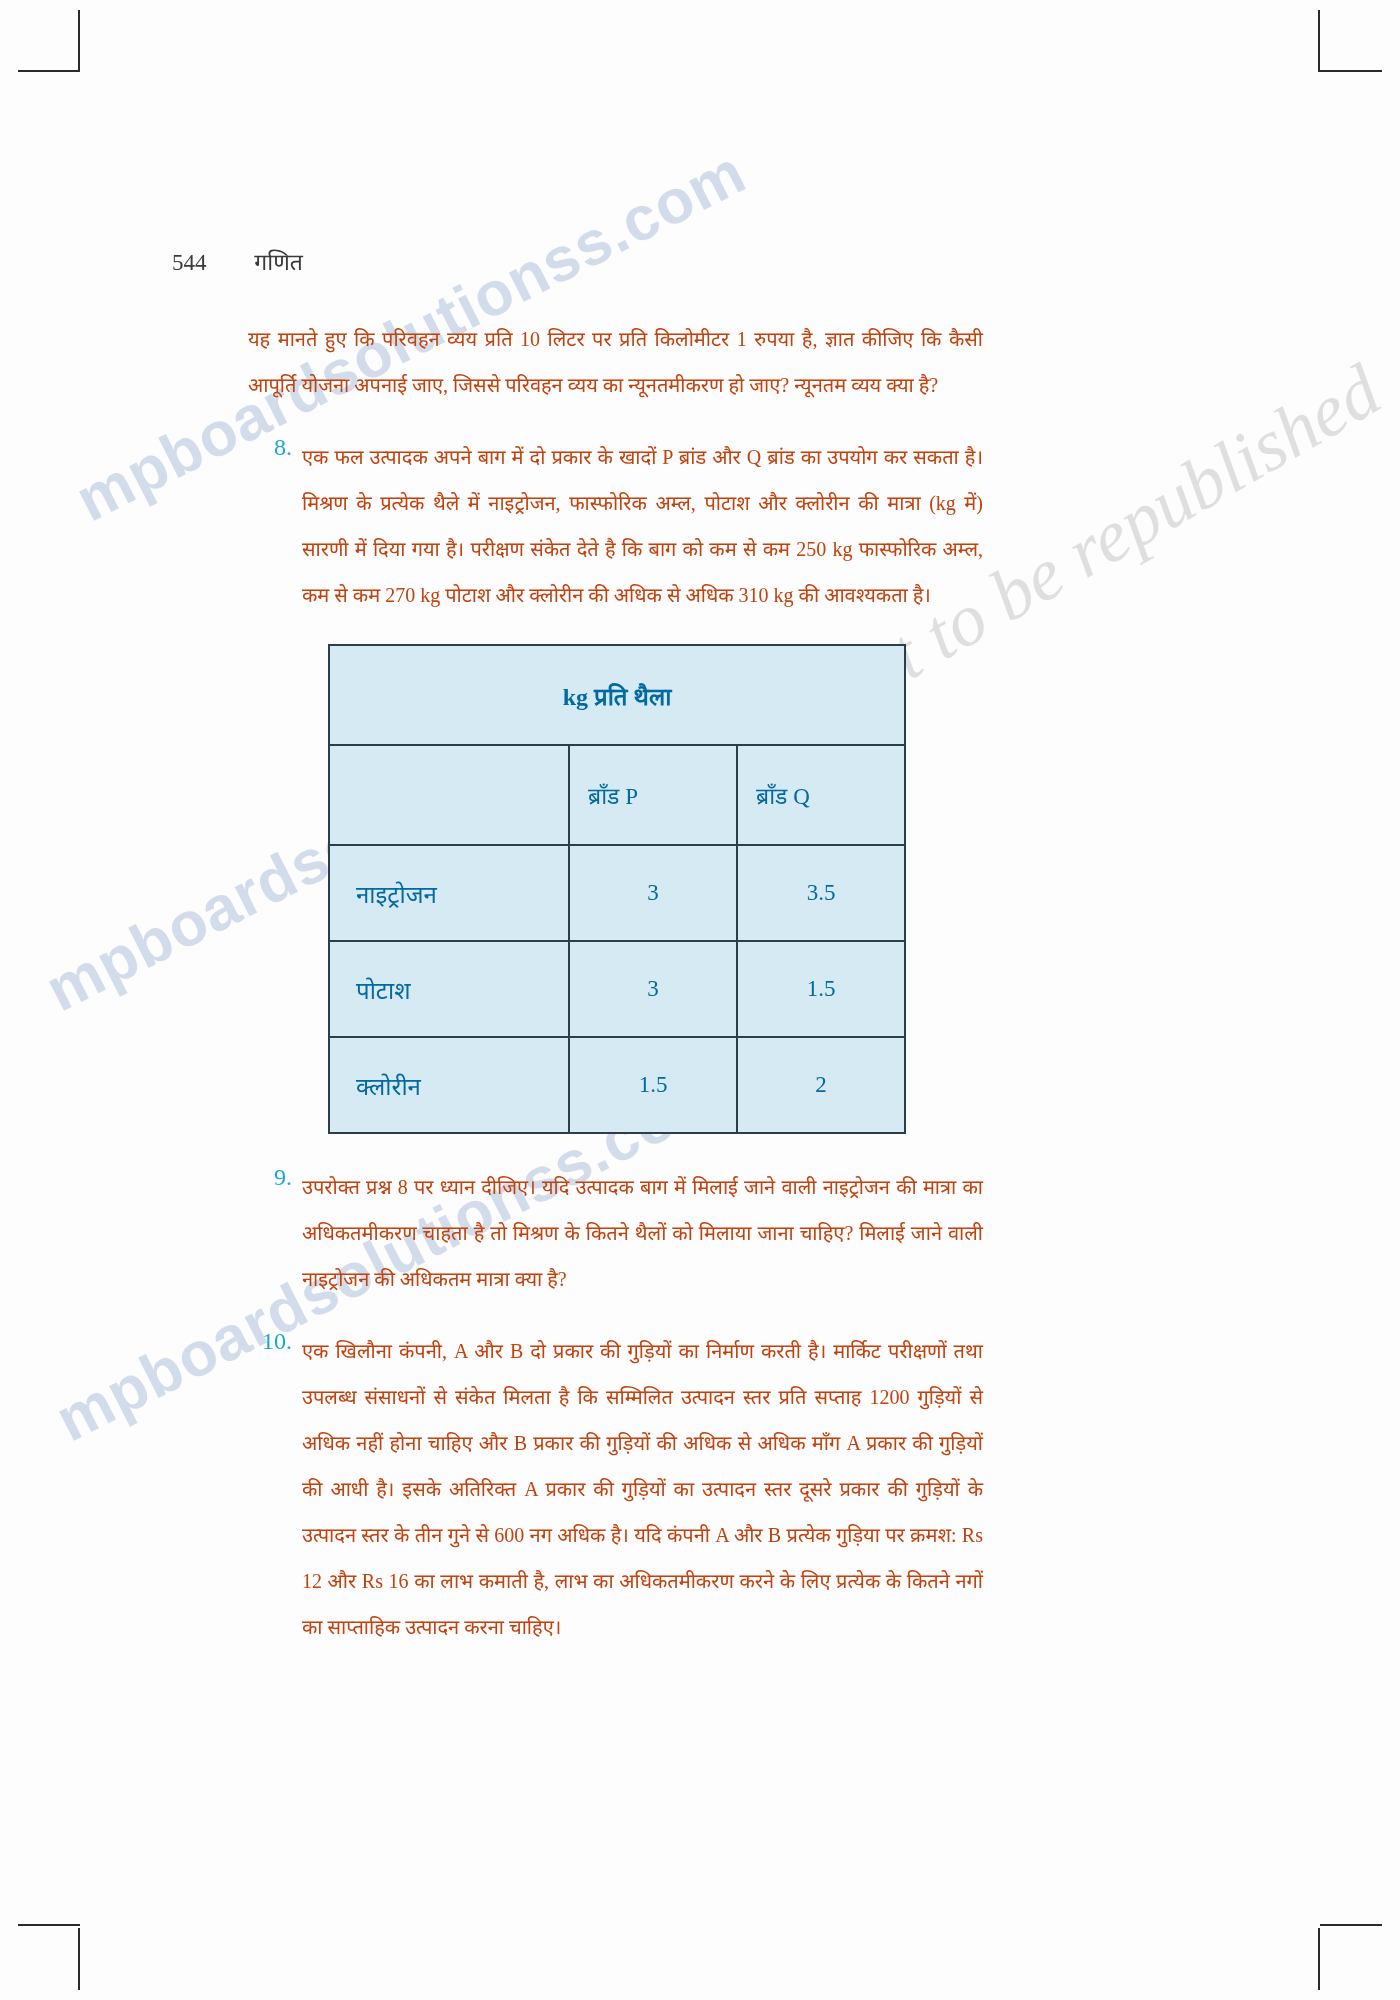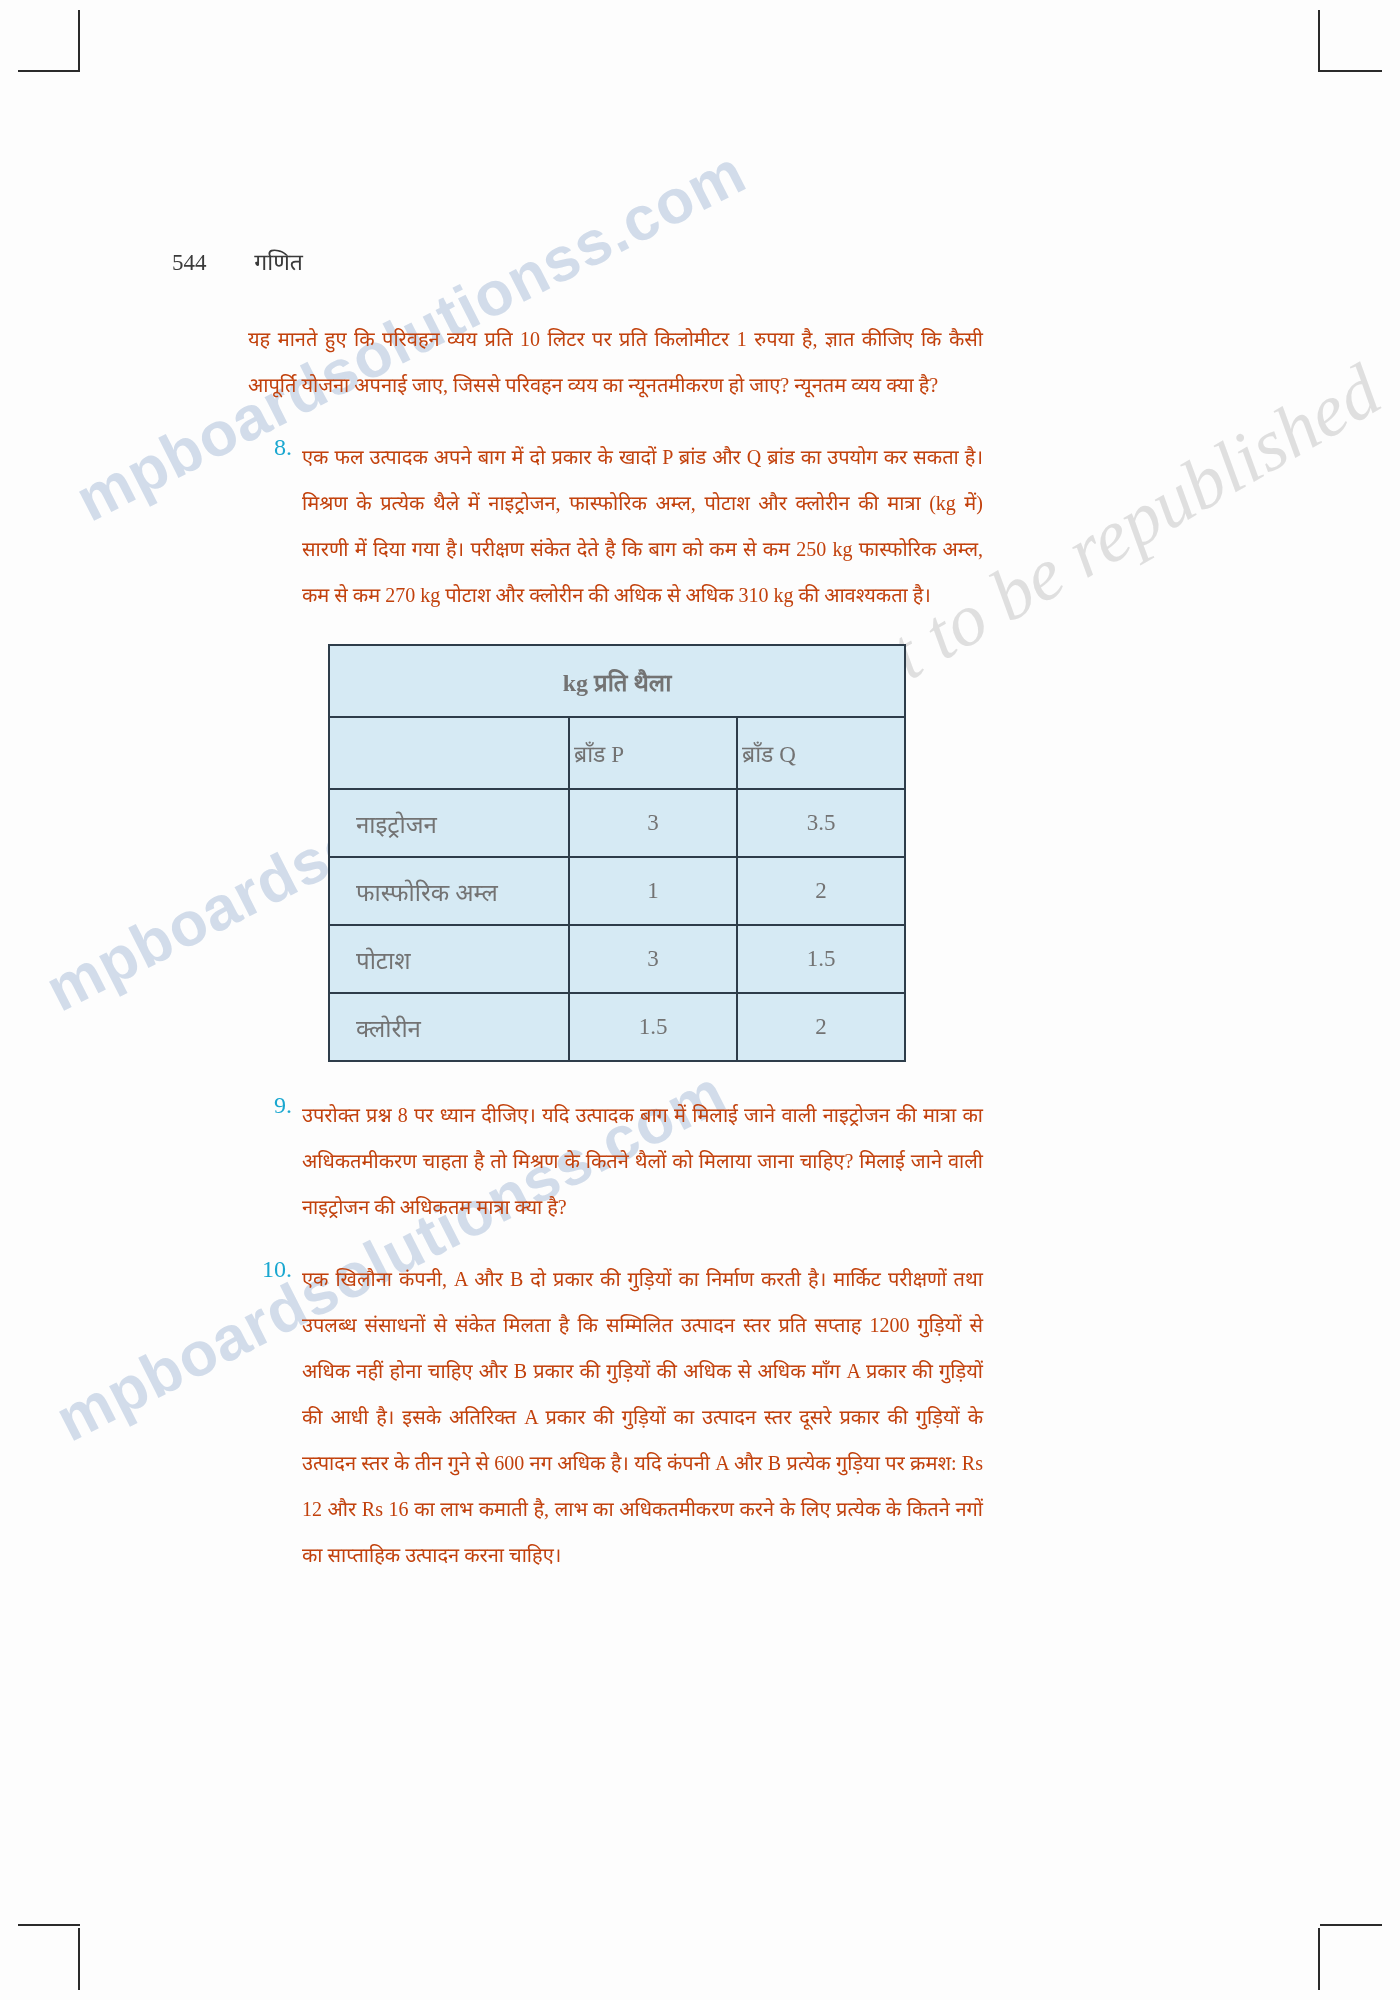--- a/index.html
+++ b/index.html
@@ -87,24 +87,24 @@
   }
   table.kgt{
     border-collapse:collapse;
     width:576px;
     background:#d6eaf4;
     table-layout:fixed;
   }
   table.kgt td,table.kgt th{
     border:2px solid #2e3d4a;
     font-size:23px;
-    color:#737373;
+    color:#0369a1;
     font-family:"Liberation Serif","DejaVu Serif",serif;
     font-weight:400;
-    padding:4px;
+    padding:18px;
     height:58px;
     vertical-align:middle;
   }
   table.kgt th.kgtitle{
     text-align:center;
     font-weight:700;
     height:62px;
     font-size:24px;
   }
   table.kgt th.brand{
@@ -175,25 +175,20 @@
                 <th class="brand"></th>
                 <th class="brand">ब्राँड  P</th>
                 <th class="brand">ब्राँड  Q</th>
               </tr>
               <tr>
                 <td class="rowlabel">नाइट्रोजन</td>
                 <td class="val">3</td>
                 <td class="val">3.5</td>
               </tr>
               <tr>
-                <td class="rowlabel">फास्फोरिक  अम्ल</td>
-                <td class="val">1</td>
-                <td class="val">2</td>
-              </tr>
-              <tr>
                 <td class="rowlabel">पोटाश</td>
                 <td class="val">3</td>
                 <td class="val">1.5</td>
               </tr>
               <tr>
                 <td class="rowlabel">क्लोरीन</td>
                 <td class="val">1.5</td>
                 <td class="val">2</td>
               </tr>
             </tbody>

